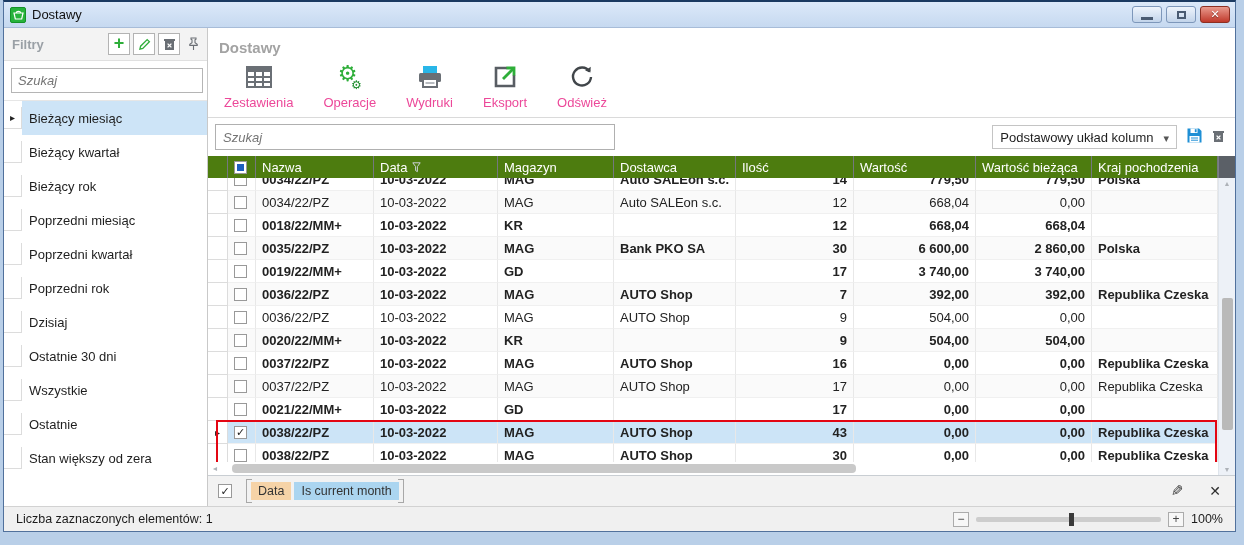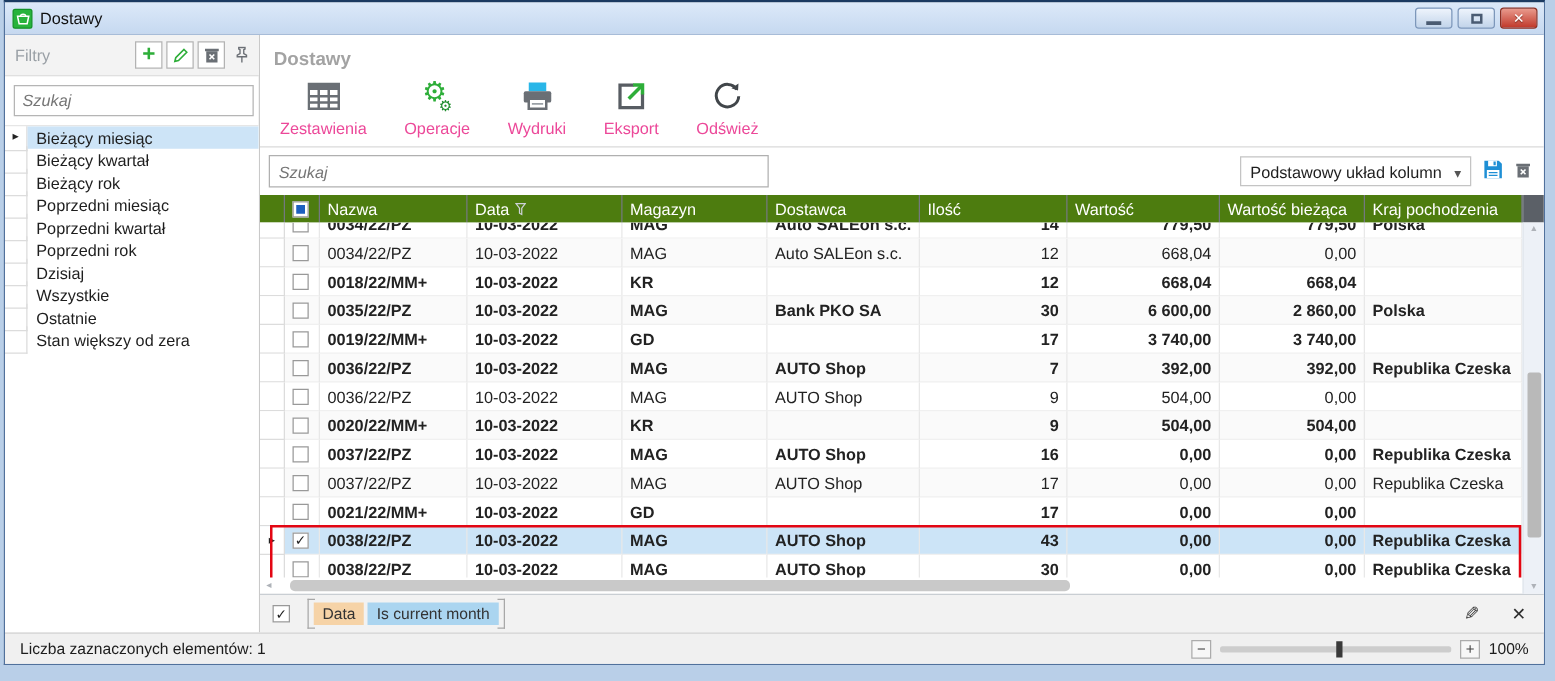--- a/index.html
+++ b/index.html
@@ -22,32 +22,32 @@
   .win-btn .sq { width:9px; height:8px; border:2px solid #4a5b72; }
   .win-btn.close { background:linear-gradient(#e99a8d,#c0392b); border-color:#8d2f22; }
   .win-btn.close::before { content:"\2715"; color:#fff; font-weight:bold; font-size:11px; text-shadow:0 1px 1px #7a241a; }
 
   
   .content { flex:1 1 auto; display:flex; min-height:0; }
 
   
   .sidebar { width:204px; flex:0 0 204px; background:#fff; border-right:1px solid #c9c9c9; display:flex; flex-direction:column; }
   .sidebar-header { height:33px; background:#f3f3f3; border-bottom:1px solid #e0e0e0; display:flex; align-items:center; padding:0 5px; }
-  .sidebar-title { color:#9aa0a6; font-weight:normal; margin-right:auto; padding-left:3px; }
+  .sidebar-title { color:#9aa0a6; font-weight:bold; margin-right:auto; padding-left:3px; }
   .tool-sq { width:22px; height:22px; border:1px solid #b3b3b3; background:#fff; margin-left:3px;
              display:flex; align-items:center; justify-content:center; }
   .plus-glyph { color:#2eae39; font-size:18px; font-weight:bold; line-height:1; margin-top:-2px; }
   .pin-wrap { width:18px; height:22px; display:flex; align-items:center; justify-content:center; margin-left:4px; }
   .sidebar-search-row { padding:7px 6px 7px 7px; display:flex; align-items:center; gap:8px; }
   .sidebar-search { flex:1; height:25px; border:1px solid #b5b5b5; padding:0 6px; font-style:italic; color:#777;
                     font-family:inherit; font-size:13px; outline:none; }
   .clear-x { color:#555; font-size:14px; width:16px; text-align:center; }
   .clear-x::before { content:"\2715"; }
   .filter-list { flex:1; background:#fff; border-top:1px solid #e6e6e6; overflow:hidden; }
-  .f-item { display:flex; height:18px; align-items:center; }
+  .f-item { display:flex; height:34px; align-items:center; }
   .f-ind { width:18px; height:22px; border-right:1px solid #dcdcdc; border-bottom:1px solid #dcdcdc;
            display:flex; align-items:center; justify-content:center; flex:0 0 18px; }
   .f-label { padding-left:7px; color:#1e1e1e; white-space:nowrap; }
   .f-item.selected .f-label-wrap { background:#cde4f7; }
   .f-label-wrap { flex:1; height:100%; display:flex; align-items:center; }
   .f-item.selected .f-ind::before { content:"\25B8"; font-size:10px; color:#222; }
 
   
   .main { flex:1; display:flex; flex-direction:column; background:#fff; min-width:0; }
   .main-heading { color:#a3a3a3; font-weight:bold; font-size:15px; padding:11px 0 2px 11px; }
@@ -223,20 +223,26 @@
             </span>
   </div>
 
   <div class="f-item">
     <span class="f-ind"></span>
     <span class="f-label-wrap">
               <span class="f-label">Dzisiaj</span>
             </span>
   </div>
 
+  <div class="f-item">
+    <span class="f-ind"></span>
+    <span class="f-label-wrap">
+              <span class="f-label">Ostatnie 30 dni</span>
+            </span>
+  </div>
 
   <div class="f-item">
     <span class="f-ind"></span>
     <span class="f-label-wrap">
               <span class="f-label">Wszystkie</span>
             </span>
   </div>
 
   <div class="f-item">
     <span class="f-ind"></span>

